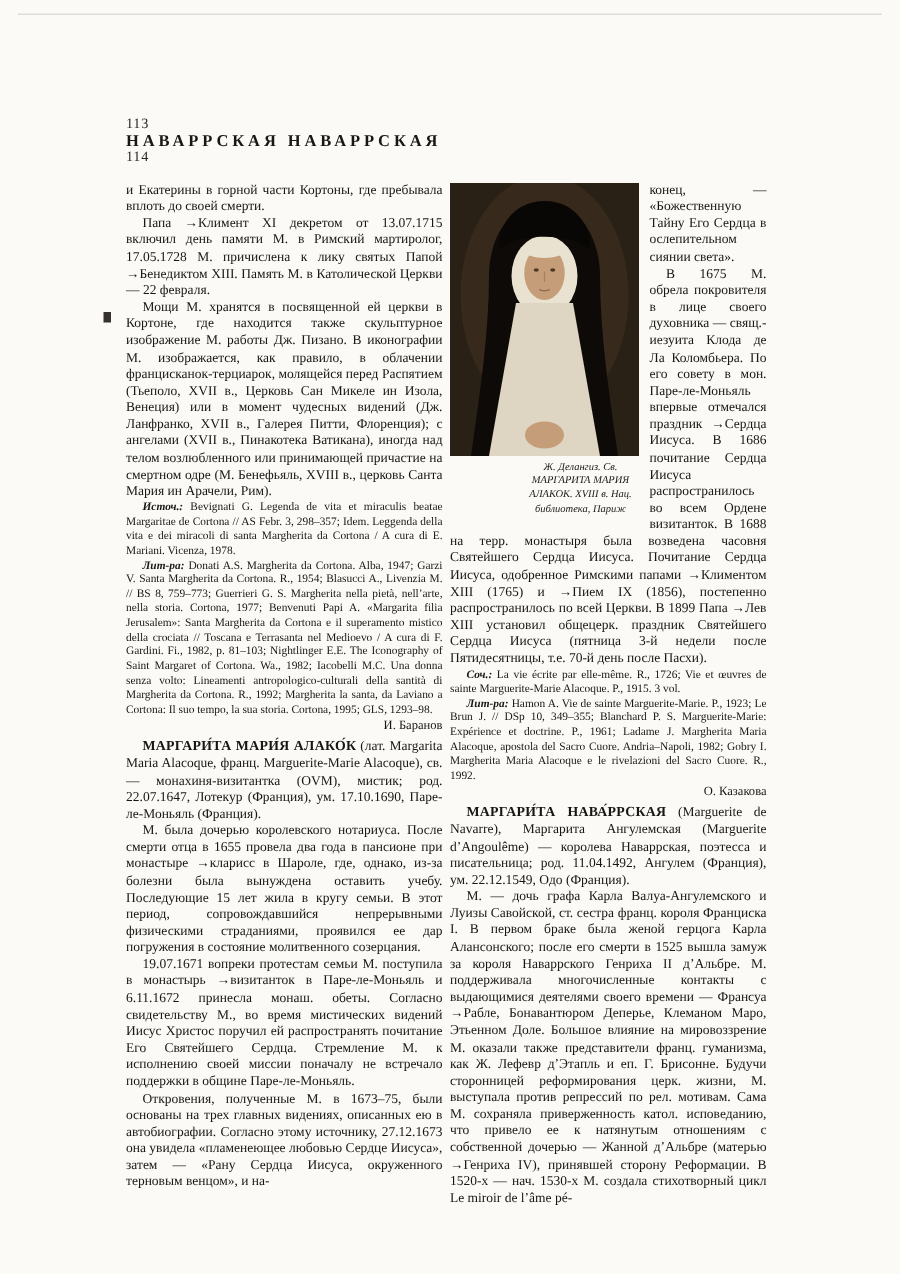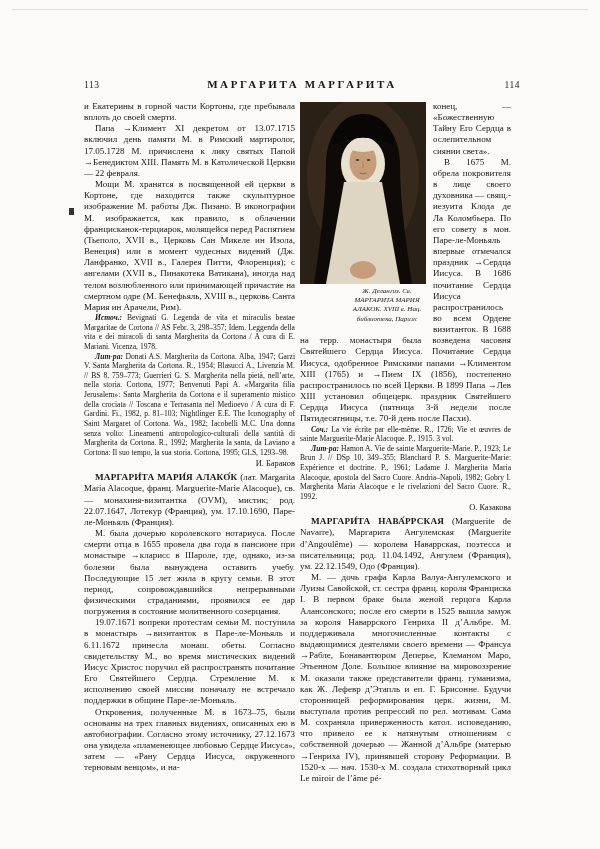--- a/index.html
+++ b/index.html
@@ -4,21 +4,21 @@
 <style>
   html,body{margin:0;padding:0;}
   body{width:600px;height:849px;background:#f3f2ee;}
   .page{
     position:relative;width:600px;height:849px;box-sizing:border-box;
     background:#fbfaf6;padding:78px 80px 0 84px;
     font-family:"Liberation Serif","DejaVu Serif",serif;color:#191613;overflow:hidden;
   }
   .scan-top{position:absolute;top:9px;left:12px;right:12px;height:1px;background:#deddd6;}
   .speck{position:absolute;left:69px;top:208px;width:5px;height:7px;background:#35322e;}
-  .header{display:flex;justify-content:space-between;align-items:baseline;margin-bottom:11px;}
+  .header{display:flex;justify-content:space-between;align-items:baseline;margin-bottom:11px;flex-direction:column;}
   .pagenum{font-size:9.5px;letter-spacing:.5px;color:#2a2724;}
   .running-title{font-size:11px;font-weight:bold;letter-spacing:2.6px;}
   .columns{display:flex;gap:5px;}
   .col{width:211px;font-size:9px;line-height:1.24;text-align:justify;}
   .col p{margin:0;text-indent:11px;}
   .col p.noindent{text-indent:0;}
   .biblio{font-size:7.6px;line-height:1.27;}
   .bib-label{font-weight:bold;font-style:italic;}
   .signature{text-align:right !important;font-size:8.4px;text-indent:0 !important;margin:1px 0 3px !important;}
   .entry-head{font-weight:bold;font-size:9.2px;letter-spacing:.2px;}
@@ -28,21 +28,21 @@
 </style>
 </head>
 <body>
 
 <div class="page">
   <div class="scan-top"></div>
   <div class="speck"></div>
 
   <div class="header">
     <span class="pagenum">113</span>
-    <span class="running-title">МАРГАРИТА МАРГАРИТА</span>
+    <span class="running-title">НАВАРРСКАЯ НАВАРРСКАЯ</span>
     <span class="pagenum">114</span>
   </div>
 
   <div class="columns">
 
     <div class="col">
       <p class="noindent">и Екатерины в горной части Кортоны, где пребывала вплоть до своей смерти.</p>
       <p>Папа →Климент XI декретом от 13.07.1715 включил день памяти М. в Римский мартиролог, 17.05.1728 М. причислена к лику святых Папой →Бенедиктом XIII. Память М. в Католической Церкви — 22 февраля.</p>
       <p>Мощи М. хранятся в посвященной ей церкви в Кортоне, где находится также скульптурное изображение М. работы Дж. Пизано. В иконографии М. изображается, как правило, в облачении францисканок-терциарок, молящейся перед Распятием (Тьеполо, XVII в., Церковь Сан Микеле ин Изола, Венеция) или в момент чудесных видений (Дж. Ланфранко, XVII в., Галерея Питти, Флоренция); с ангелами (XVII в., Пинакотека Ватикана), иногда над телом возлюбленного или принимающей причастие на смертном одре (М. Бенефьяль, XVIII в., церковь Санта Мария ин Арачели, Рим).</p>
       <p class="biblio"><span class="bib-label">Источ.:</span> <span>Bevignati G. Legenda de vita et miraculis beatae Margaritae de Cortona // AS Febr. 3, 298–357; Idem. Leggenda della vita e dei miracoli di santa Margherita da Cortona / A cura di E. Mariani. Vicenza, 1978.</span></p>

